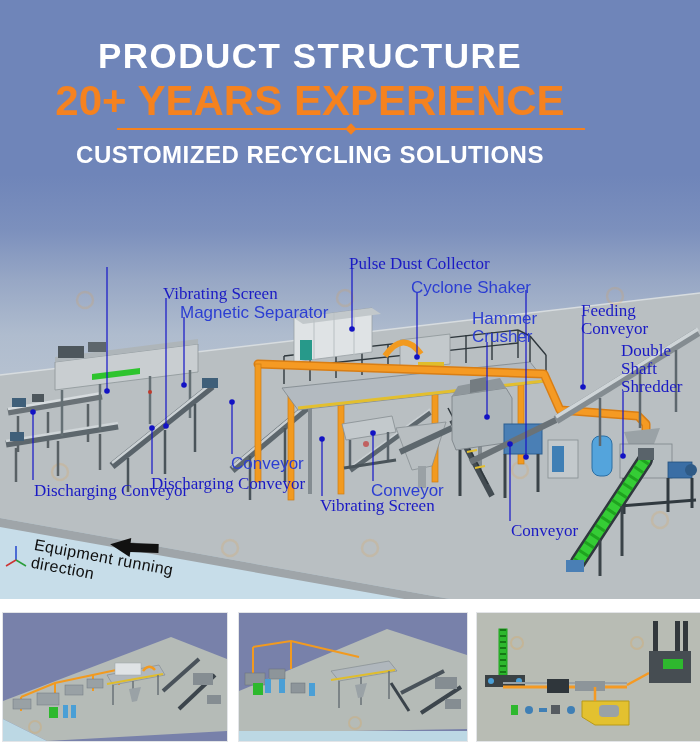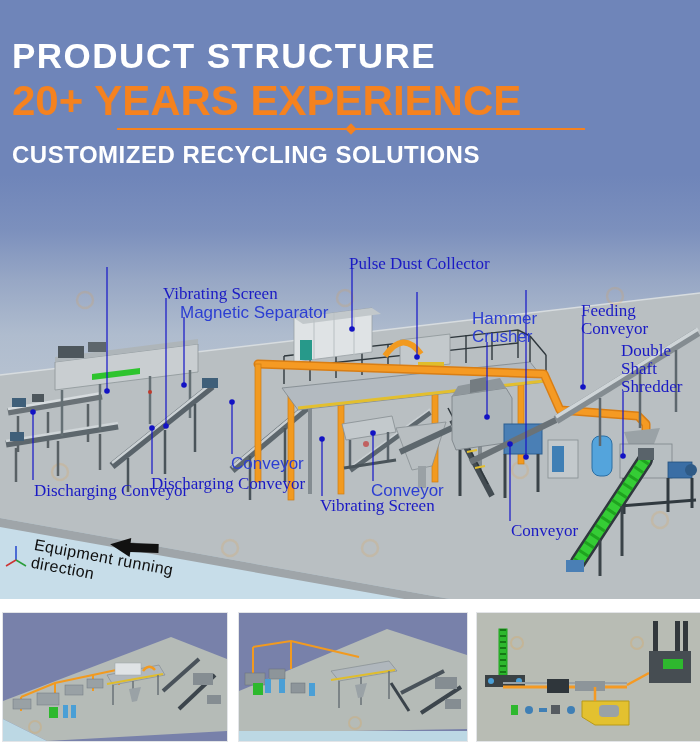--- a/index.html
+++ b/index.html
@@ -4,21 +4,21 @@
 <style>
   html,body{margin:0;padding:0;background:#dfe3ea;}
   .stage{
     position:relative;width:700px;height:743px;overflow:hidden;
     font-family:"Liberation Sans","DejaVu Sans",sans-serif;
     background:linear-gradient(180deg,
       #6F85B9 0px,#6F85B9 175px,#7C90BD 230px,
       #97A7C5 280px,#AFBCCE 335px,#BDC7D3 430px,#C2CAD3 599px,#C2CAD3 100%);
   }
   
-  .hdr{position:absolute;left:12px;width:620px;}
+  .hdr{position:absolute;left:0;width:620px;text-align:center;}
   .hdr-title{top:36px;font-size:35px;font-weight:bold;color:#ffffff;letter-spacing:1.5px;}
   .hdr-years{top:77px;font-size:42px;font-weight:bold;color:#F5821F;letter-spacing:0px;}
   .hdr-divider{position:absolute;top:128px;left:117px;width:468px;height:2px;background:#F5821F;}
   .hdr-divider::after{
     content:"";position:absolute;left:50%;top:50%;width:8px;height:8px;
     margin-left:-4px;margin-top:-4px;background:#F5821F;transform:rotate(45deg);}
   .hdr-tagline{top:141px;font-size:24px;font-weight:600;color:#ffffff;letter-spacing:.5px;}
   
   .lbl{
     position:absolute;color:#1A1AC4;white-space:pre-line;line-height:1.05;
@@ -263,20 +263,21 @@
   </svg>
 
   <div class="hdr hdr-title">PRODUCT STRUCTURE</div>
   <div class="hdr hdr-years">20+ YEARS EXPERIENCE</div>
   <div class="hdr-divider"></div>
   <div class="hdr hdr-tagline">CUSTOMIZED RECYCLING SOLUTIONS</div>
 
   <div class="lbl" style="left:163px;top:285px">Vibrating Screen</div>
   <div class="lbl sans" style="left:180px;top:304px">Magnetic Separator</div>
   <div class="lbl" style="left:349px;top:255px">Pulse Dust Collector</div>
+  <div class="lbl sans" style="left:411px;top:279px">Cyclone Shaker</div>
   <div class="lbl sans" style="left:472px;top:310px">Hammer
 Crusher</div>
   <div class="lbl" style="left:581px;top:302px">Feeding Conveyor</div>
   <div class="lbl" style="left:621px;top:342px">Double
 Shaft
 Shredder</div>
   <div class="lbl" style="left:34px;top:482px">Discharging Conveyor</div>
   <div class="lbl" style="left:151px;top:475px">Discharging Conveyor</div>
   <div class="lbl sans" style="left:231px;top:455px">Conveyor</div>
   <div class="lbl sans" style="left:371px;top:482px">Conveyor</div>

